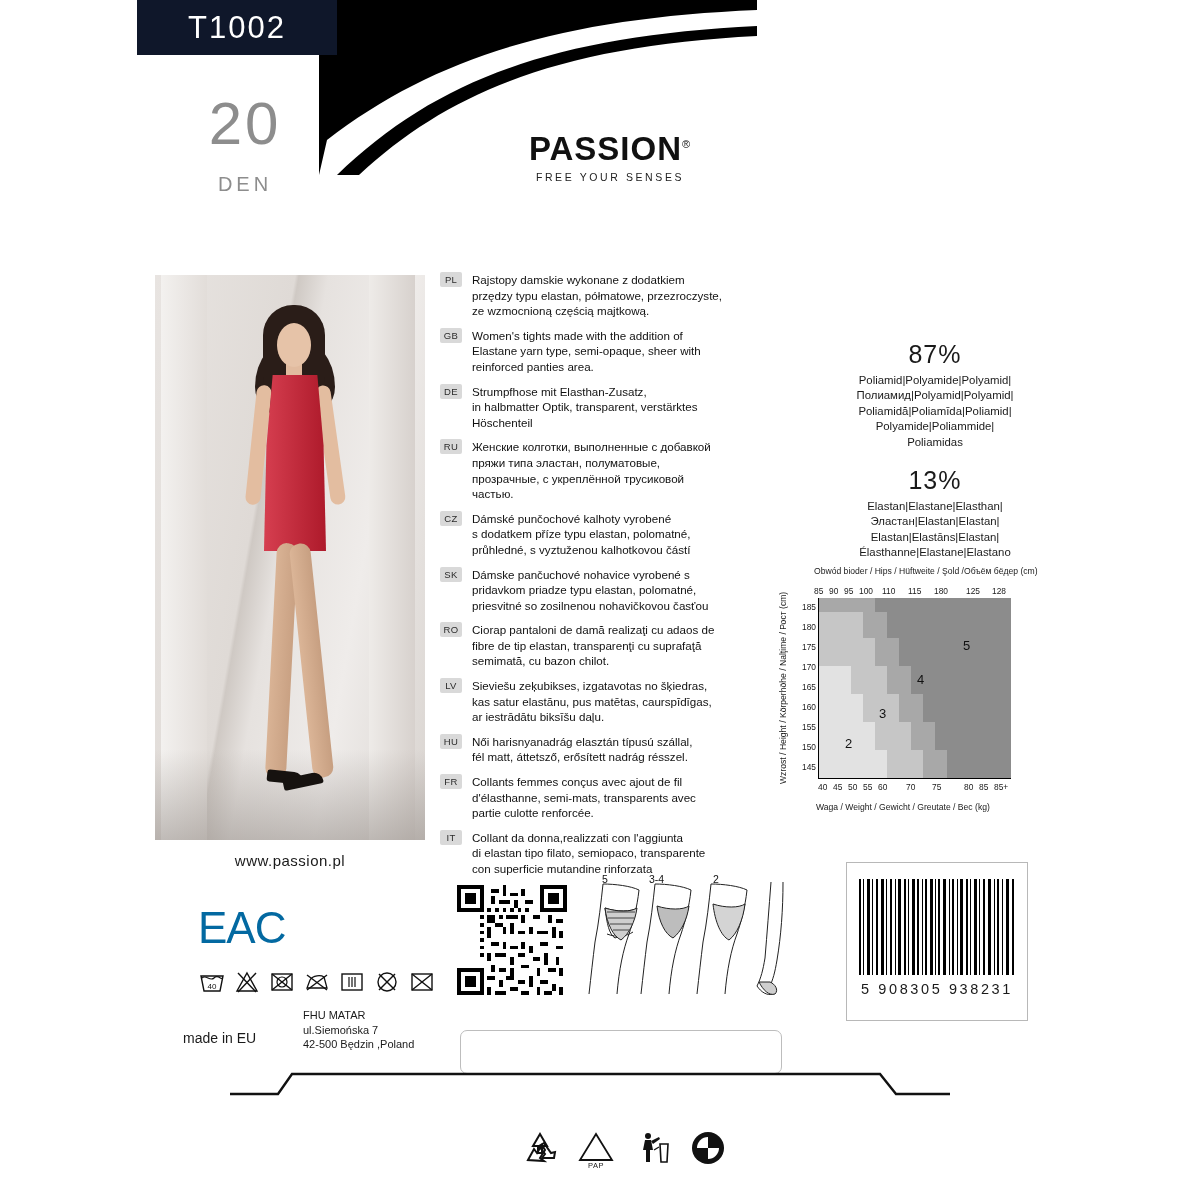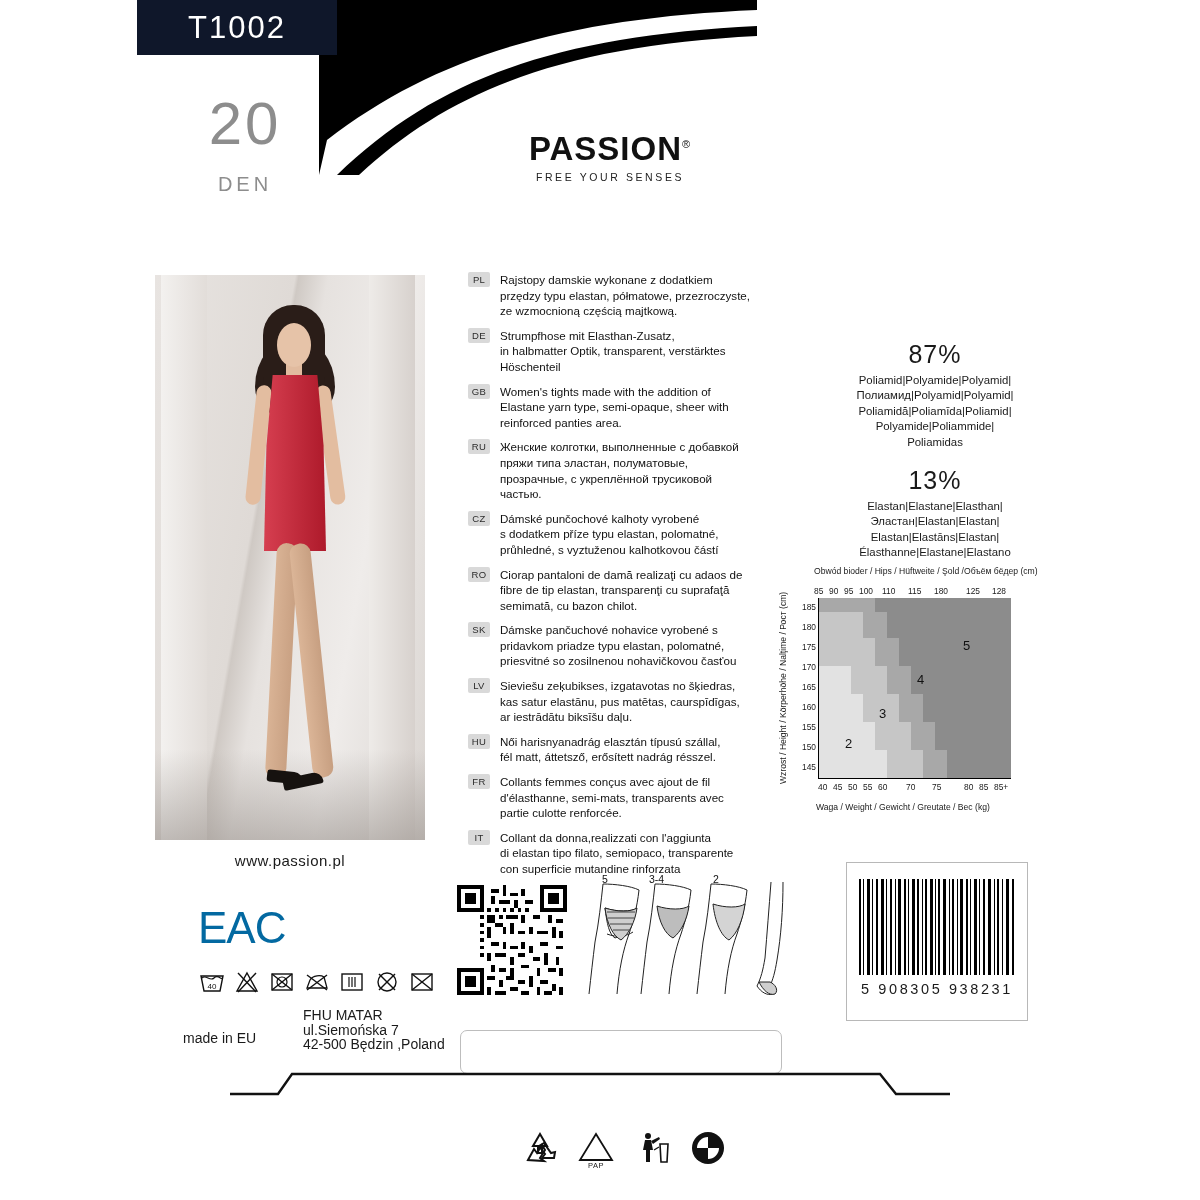--- a/index.html
+++ b/index.html
@@ -211,29 +211,29 @@
     left: 183px;
     top: 1030px;
     font-size: 14px;
     color: #1a1a1a;
   }
 
   #company-addr {
     position: absolute;
     left: 303px;
     top: 1008px;
-    font-size: 14px;
+    font-size: 11px;
     line-height: 14.5px;
     color: #1a1a1a;
   }
 
   
   #descriptions {
     position: absolute;
-    left: 468px;
+    left: 440px;
     top: 272px;
     width: 330px;
   }
   .desc-row {
     display: flex;
     margin-bottom: 9px;
   }
   .lang-badge {
     width: 22px;
     height: 15px;
@@ -523,55 +523,55 @@
 </div>
 
 <div id="descriptions">
   <div class="desc-row">
     <span class="lang-badge">PL</span>
     <span class="desc-text">Rajstopy damskie wykonane z dodatkiem
 przędzy typu elastan, półmatowe, przezroczyste,
 ze wzmocnioną częścią majtkową.</span>
   </div>
   <div class="desc-row">
+    <span class="lang-badge">GB</span>
+    <span class="desc-text">Women's tights made with the addition of
+Elastane yarn type, semi-opaque, sheer with
+reinforced panties area.</span>
+  </div>
+  <div class="desc-row">
     <span class="lang-badge">DE</span>
     <span class="desc-text">Strumpfhose mit Elasthan-Zusatz,
 in halbmatter Optik, transparent, verstärktes
 Höschenteil</span>
-  </div>
-  <div class="desc-row">
-    <span class="lang-badge">GB</span>
-    <span class="desc-text">Women's tights made with the addition of
-Elastane yarn type, semi-opaque, sheer with
-reinforced panties area.</span>
   </div>
   <div class="desc-row">
     <span class="lang-badge">RU</span>
     <span class="desc-text">Женские колготки, выполненные с добавкой
 пряжи типа эластан, полуматовые,
 прозрачные, с укреплённой трусиковой
 частью.</span>
   </div>
   <div class="desc-row">
     <span class="lang-badge">CZ</span>
     <span class="desc-text">Dámské punčochové kalhoty vyrobené
 s dodatkem příze typu elastan, polomatné,
 průhledné, s vyztuženou kalhotkovou částí</span>
   </div>
   <div class="desc-row">
+    <span class="lang-badge">SK</span>
+    <span class="desc-text">Dámske pančuchové nohavice vyrobené s
+pridavkom priadze typu elastan, polomatné,
+priesvitné so zosilnenou nohavičkovou časťou</span>
+  </div>
+  <div class="desc-row">
     <span class="lang-badge">RO</span>
     <span class="desc-text">Ciorap pantaloni de damă realizaţi cu adaos de
 fibre de tip elastan, transparenţi cu suprafaţă
 semimată, cu bazon chilot.</span>
-  </div>
-  <div class="desc-row">
-    <span class="lang-badge">SK</span>
-    <span class="desc-text">Dámske pančuchové nohavice vyrobené s
-pridavkom priadze typu elastan, polomatné,
-priesvitné so zosilnenou nohavičkovou časťou</span>
   </div>
   <div class="desc-row">
     <span class="lang-badge">LV</span>
     <span class="desc-text">Sieviešu zeķubikses, izgatavotas no šķiedras,
 kas satur elastānu, pus matētas, caurspīdīgas,
 ar iestrādātu biksīšu daļu.</span>
   </div>
   <div class="desc-row">
     <span class="lang-badge">HU</span>
     <span class="desc-text">Női harisnyanadrág elasztán típusú szállal,

